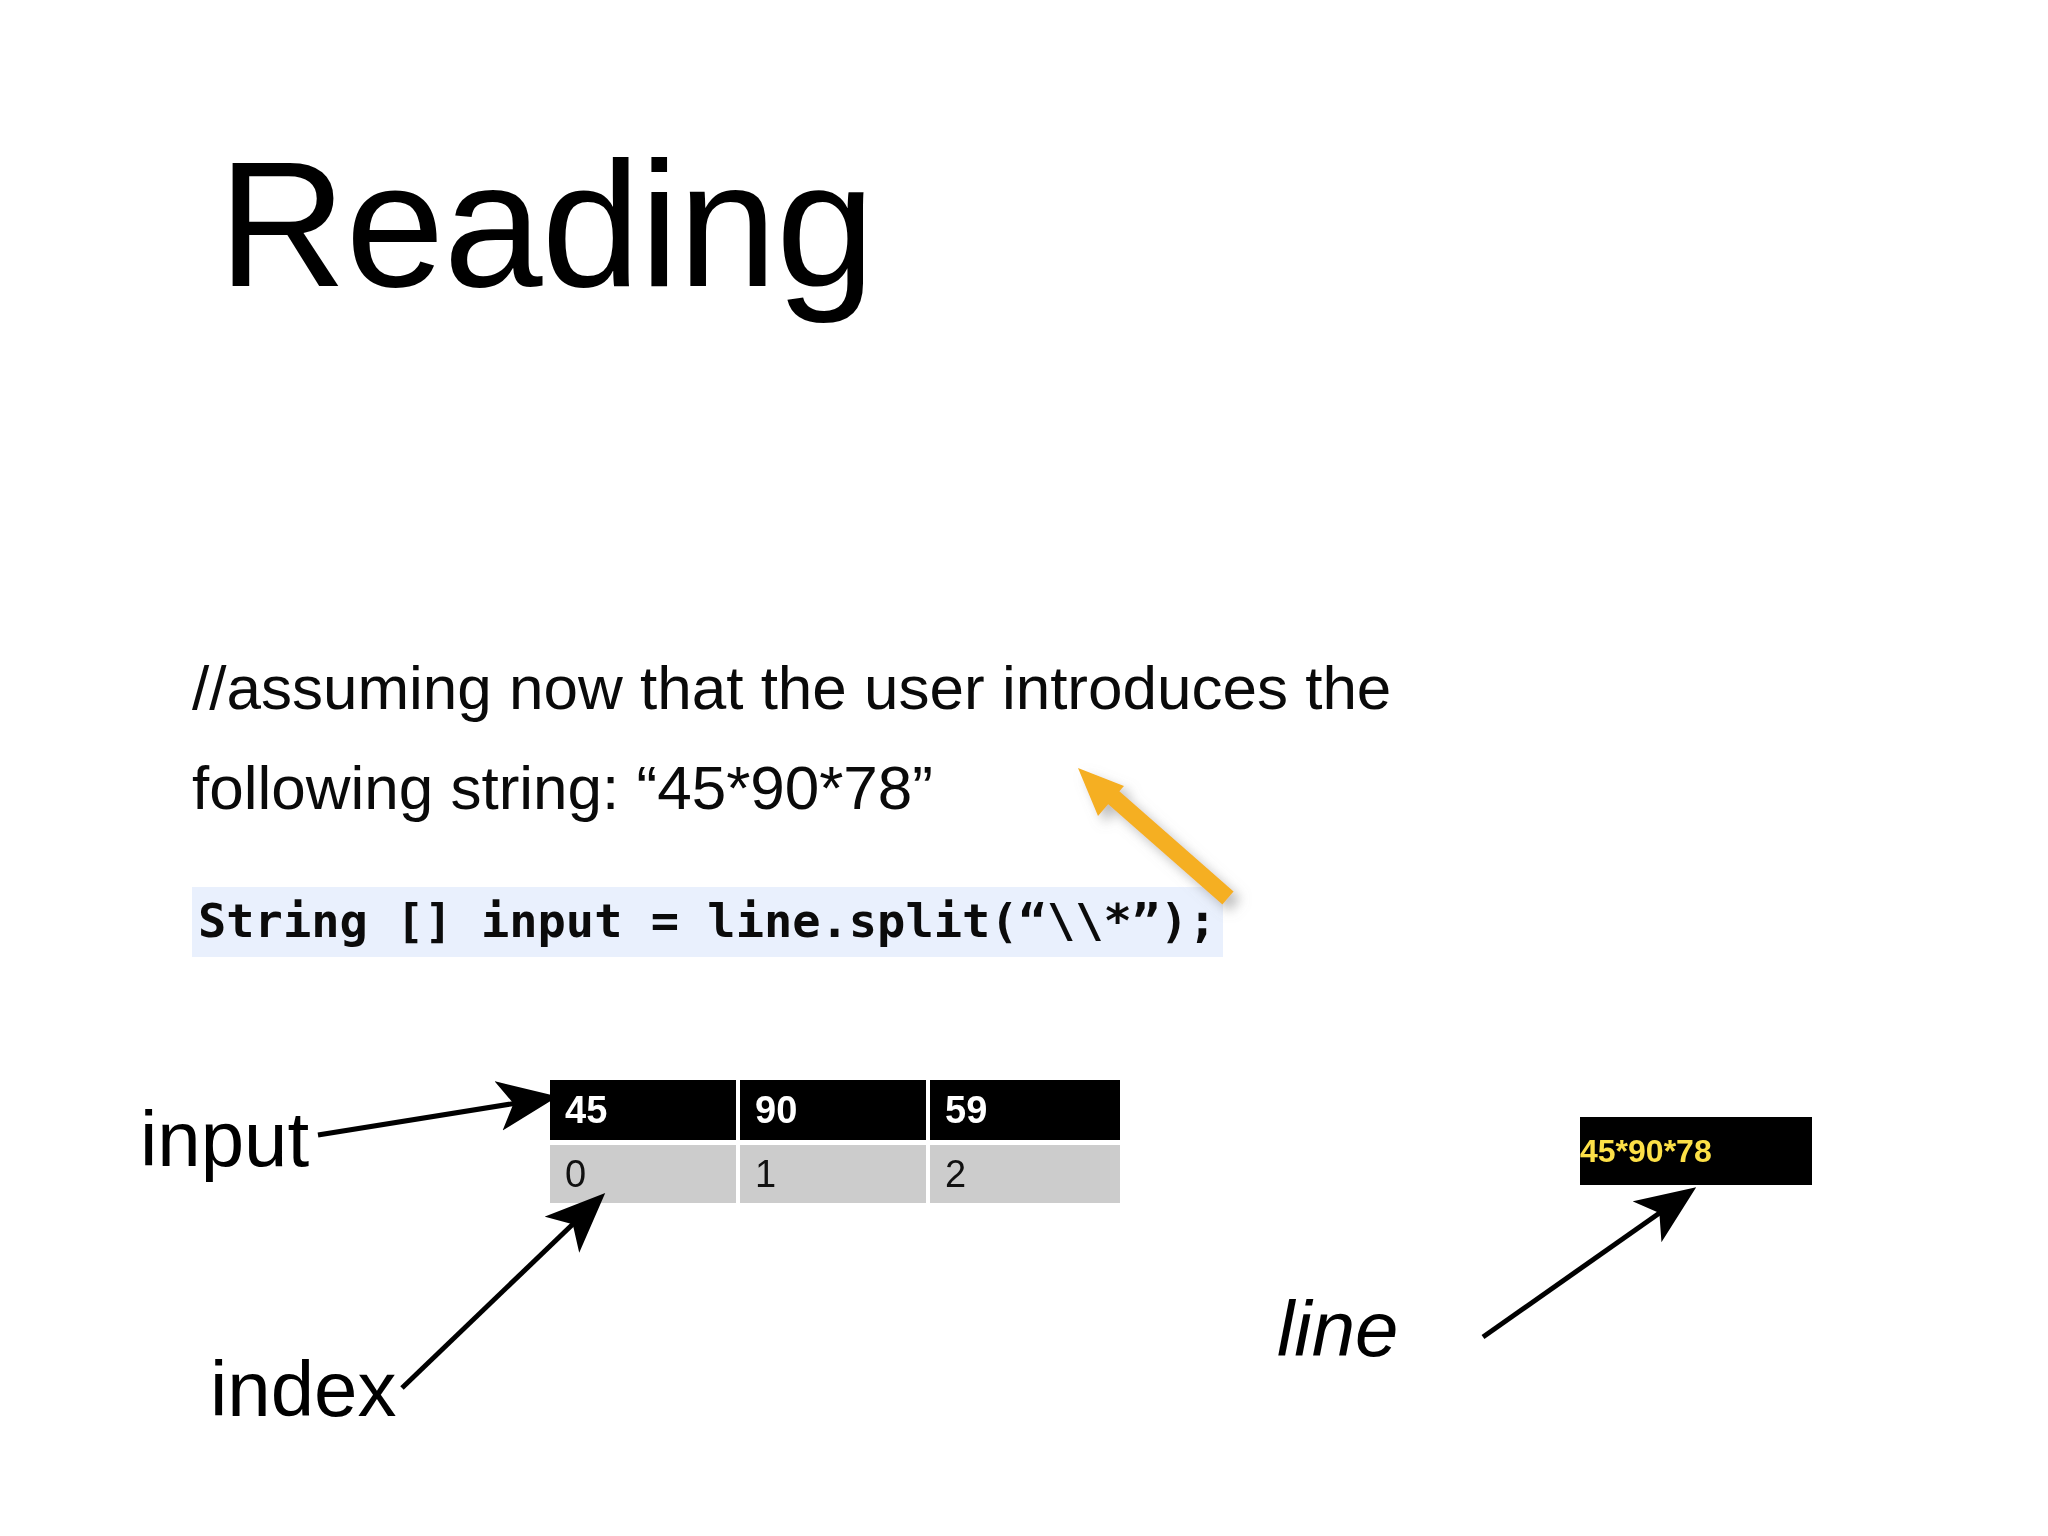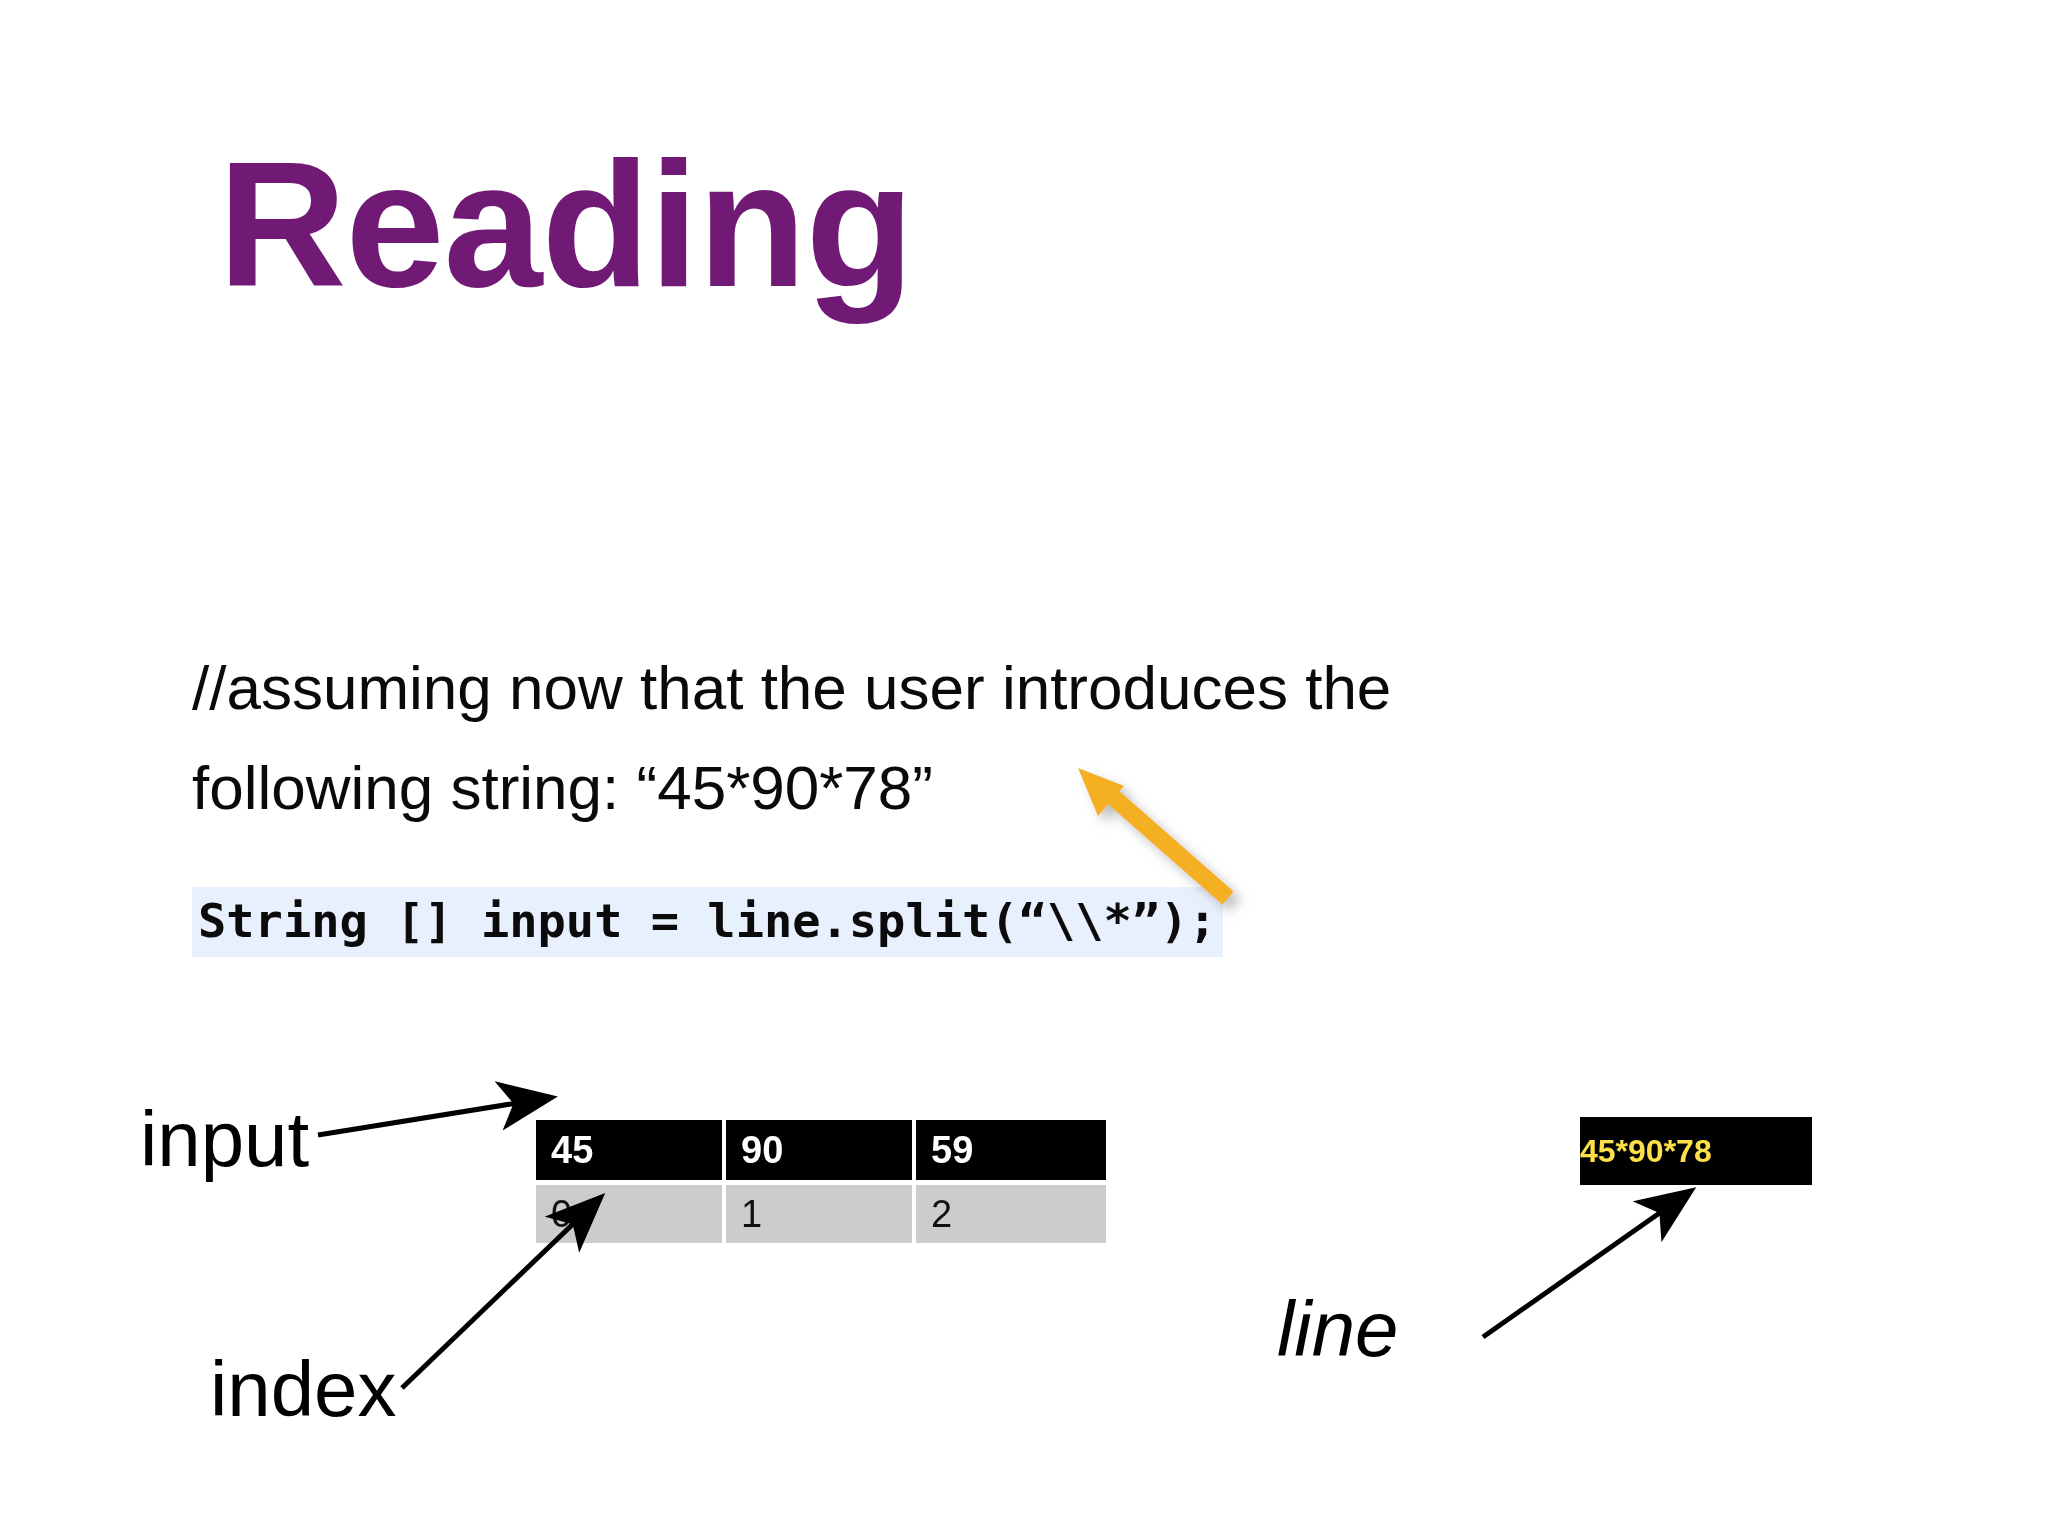--- a/index.html
+++ b/index.html
@@ -22,22 +22,22 @@
     background: #ffffff;
   }
 
   
   .title {
     position: absolute;
     left: 218px;
     top: 136px;
     font-size: 178px;
     line-height: 1.0;
-    font-weight: bold;
-    color: #701a75;
+    font-weight: normal;
+    color: #000000;
     letter-spacing: -1px;
     white-space: nowrap;
   }
 
   
   .code {
     position: absolute;
     font-family: "DejaVu Sans Mono", "Liberation Mono", monospace;
     font-weight: bold;
     font-size: 47px;
@@ -65,22 +65,21 @@
     top: 638px;
     width: 1700px;
     font-size: 62px;
     line-height: 100px;
     color: #0a0a0a;
     white-space: pre-line;
   }
   .array-row {
     position: absolute;
     display: flex;
-    left: 536px;
-    margin-top: 40px;
+    left: 550px;
   }
   .cell {
     width: 190px;
     box-sizing: border-box;
     border-right: 4px solid #ffffff;
   }
   .cell:last-child { border-right: none; }
 
   .values-row { top: 1080px; }
   .values-row .cell {

